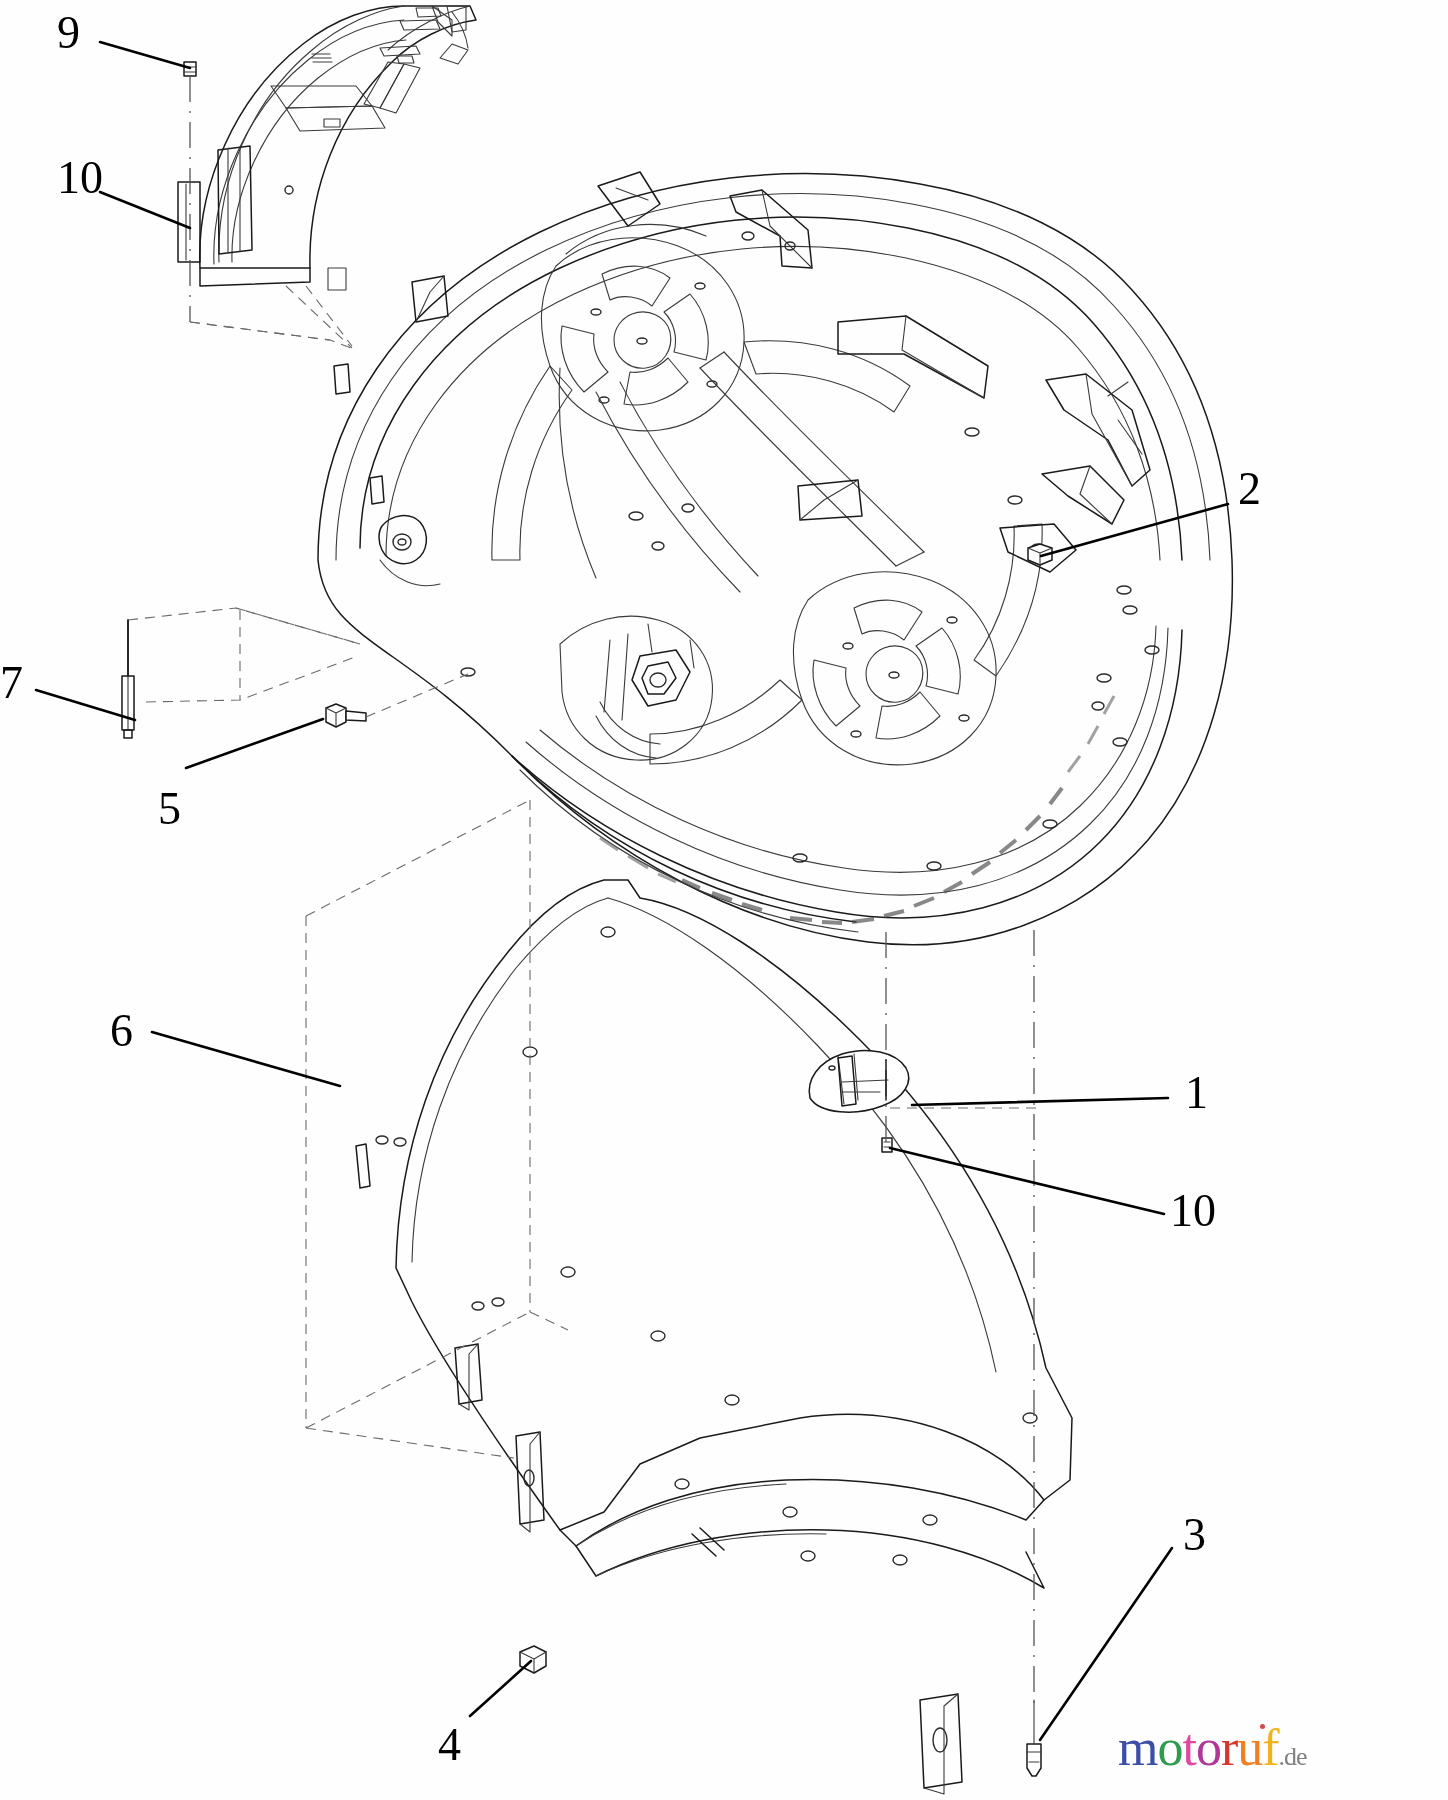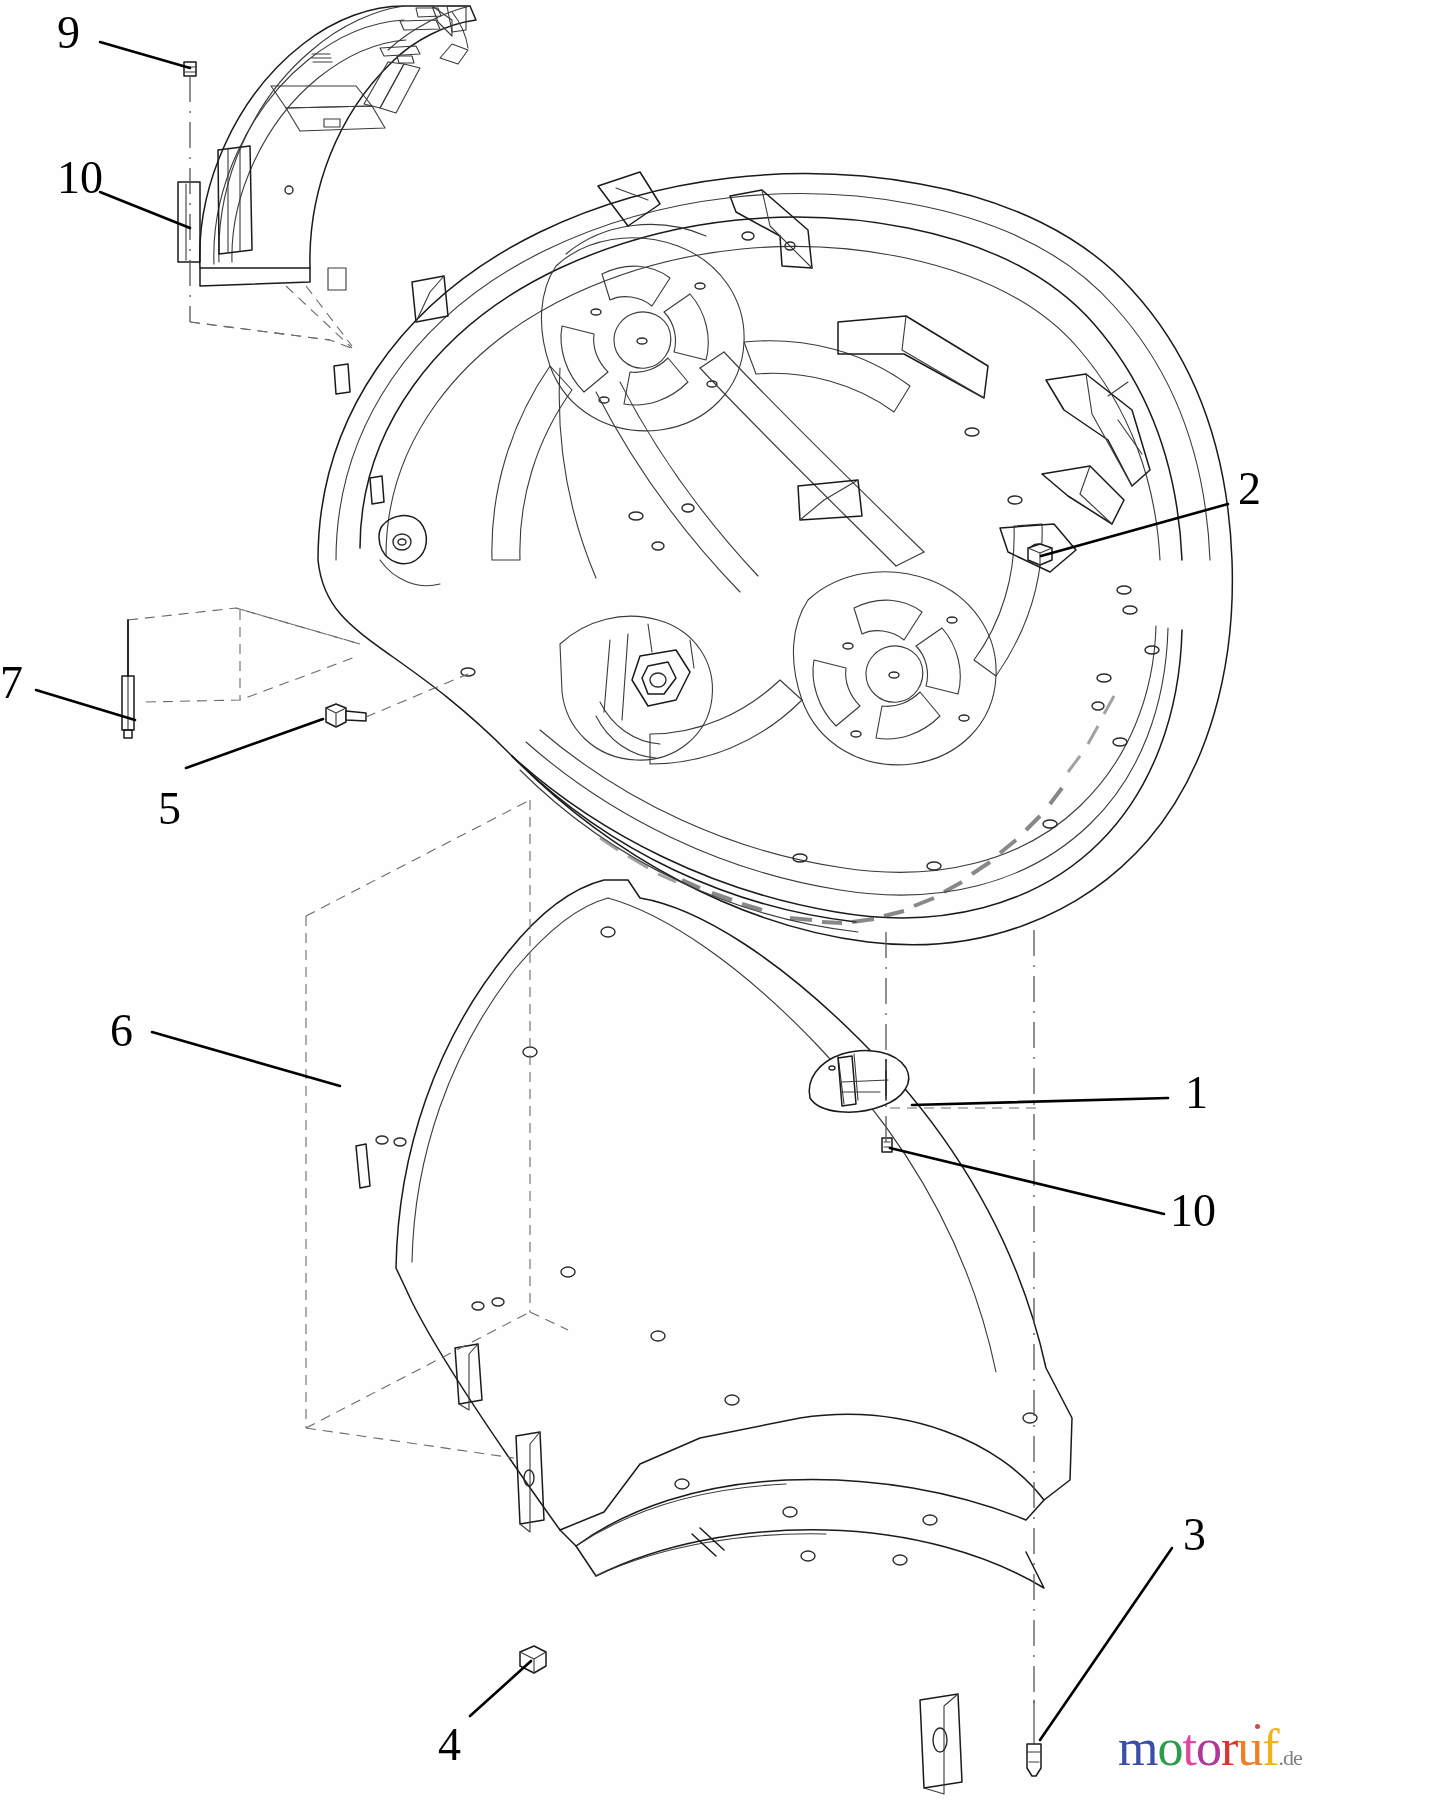--- a/index.html
+++ b/index.html
@@ -40,21 +40,21 @@
     left: 1118px;
     top: 1722px;
     font-family: "Liberation Serif", serif;
     font-size: 52px;
     letter-spacing: -1px;
     line-height: 1;
     user-select: none;
   }
   #watermark .wm-l { display: inline-block; }
   #watermark .wm-de {
-    font-size: 22px;
+    font-size: 26px;
     color: #808080;
     vertical-align: baseline;
   }
   #watermark .wm-dot {
     position: absolute;
     right: 42px;
     top: 2px;
     width: 5px;
     height: 5px;
     border-radius: 50%;

